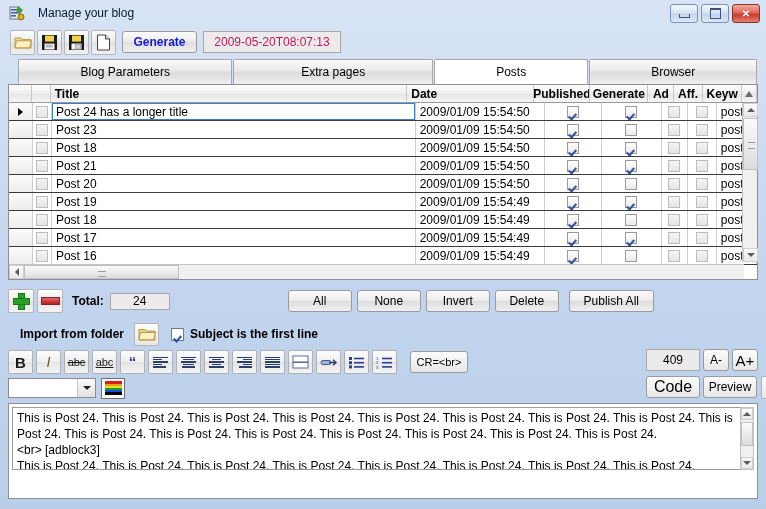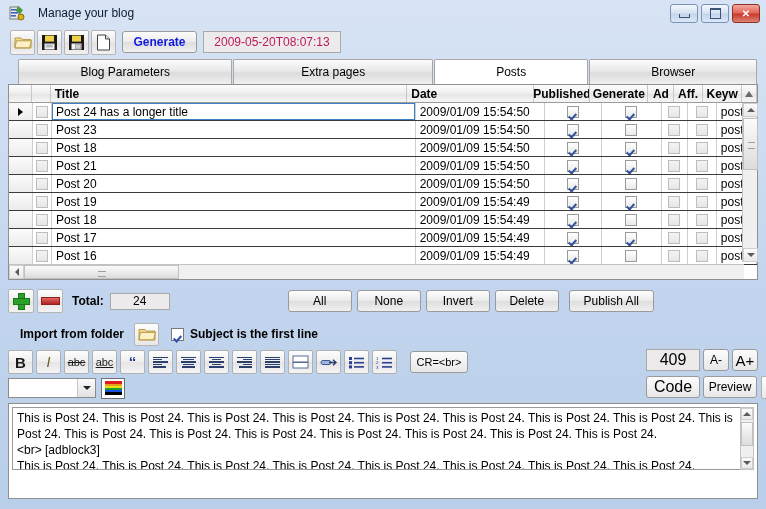--- a/index.html
+++ b/index.html
@@ -197,21 +197,21 @@
   }
   .bar-lines{width:15px;height:11px;display:flex;flex-direction:column;justify-content:space-between;}
   .bar-lines i{display:block;height:1.5px;background:#2a3f6b;}
   .crbtn{
     height:22px;width:58px;margin-left:10px;border:1px solid #9a9a9a;border-radius:3px;
     background:linear-gradient(180deg,#fcfcfc,#e7e7e7);font-size:11px;display:flex;align-items:center;
     justify-content:center;box-sizing:border-box;color:#000;
   }
   .fontsize-box{
     position:absolute;right:58px;top:0;width:54px;height:22px;border:1px solid #a8a8a8;background:#eceaea;
-    font-size:16px;display:flex;align-items:center;justify-content:center;box-sizing:border-box;
+    font-size:12px;display:flex;align-items:center;justify-content:center;box-sizing:border-box;
   }
   .aminus{position:absolute;right:29px;top:0;width:26px;height:22px;border:1px solid #9a9a9a;border-radius:3px;
     background:linear-gradient(180deg,#fcfcfc,#e7e7e7);font-size:12px;display:flex;align-items:center;justify-content:center;box-sizing:border-box;}
   .aplus{position:absolute;right:0;top:0;width:26px;height:22px;border:1px solid #9a9a9a;border-radius:3px;
     background:linear-gradient(180deg,#fcfcfc,#e7e7e7);font-size:15px;display:flex;align-items:center;justify-content:center;box-sizing:border-box;}
 
   
   .comborow{position:absolute;left:8px;top:376px;width:750px;height:24px;display:flex;align-items:center;}
   .combo{width:88px;height:20px;border:1px solid #8b8b8b;background:#fff;display:flex;align-items:center;box-sizing:border-box;}
   .combo-btn{margin-left:auto;width:17px;height:18px;border-left:1px solid #c7c7c7;

